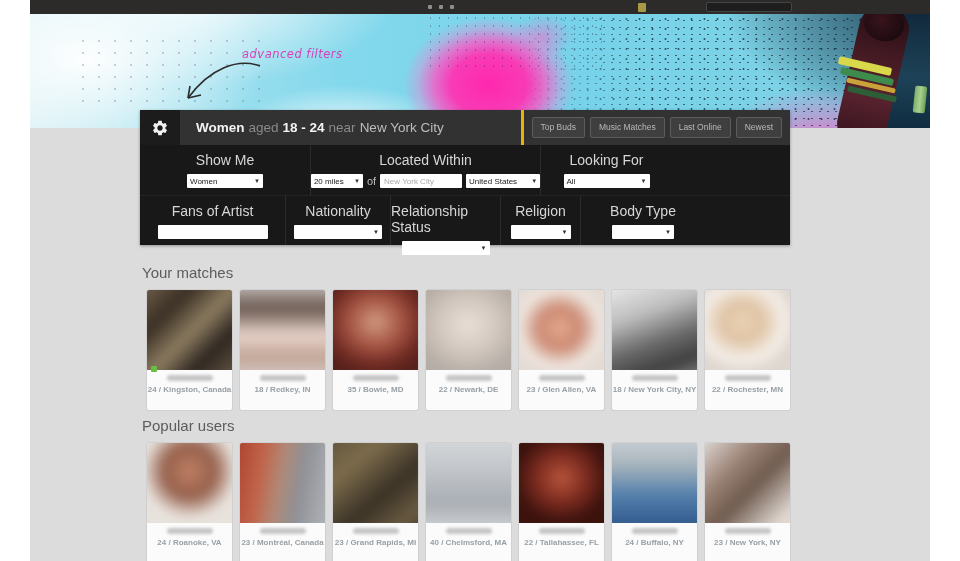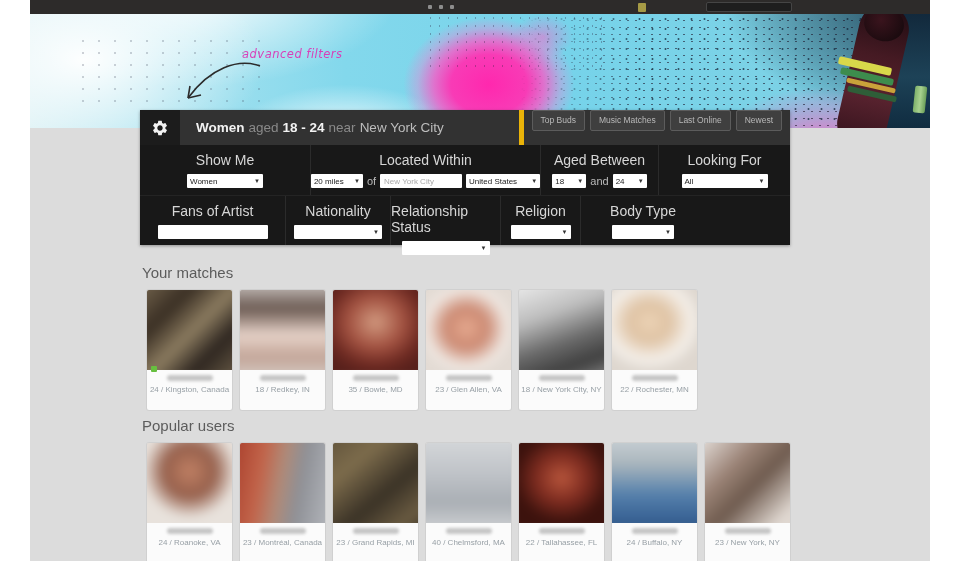--- a/index.html
+++ b/index.html
@@ -58,21 +58,21 @@
   
   .panel { position:absolute; left:140px; top:110px; width:650px; z-index:5; box-shadow:0 1px 3px rgba(0,0,0,.35); }
   .fp-header { display:flex; align-items:stretch; height:35px; background:#323232; }
   .gear-cell { width:40px; background:#1c1c1c; display:flex; align-items:center; justify-content:center; cursor:pointer; }
   .gear-cell svg { fill:#f2f2f2; }
   .fp-title { flex:1; display:flex; align-items:center; padding-left:16px; font-size:13.5px; white-space:nowrap; }
   .fp-title span { margin-right:4px; }
   .t-strong { color:#f2f2f2; font-weight:bold; }
   .t-dim { color:#8a8a8a; }
   .t-loc { color:#bdbdbd; }
-  .fp-buttons { display:flex; align-items:flex-start; gap:5px; padding:0 8px; border-left:5px solid #eab308; }
+  .fp-buttons { display:flex; align-items:center; gap:5px; padding:0 8px; border-left:3px solid #eab308; }
   .sort-btn { background:#3f3f3f; border:1px solid #5c5c5c; color:#b9b9b9; font-size:8.5px; line-height:1;
       padding:5px 8px; border-radius:2px; cursor:pointer; font-family:"Liberation Sans", sans-serif; }
   .fp-body { background:#181818; }
   .fp-row { display:flex; height:50px; }
   .fp-row + .fp-row { border-top:1px solid #242424; }
   .fp-sec { display:flex; flex-direction:column; align-items:center; justify-content:flex-start; padding-top:7px; }
   .fp-sec + .fp-sec { border-left:1px solid #2b2b2b; }
   .fp-label { font-size:14px; color:#d6d6d6; margin-bottom:6px; }
   .ctl-line { display:flex; align-items:center; gap:4px; }
   .sel { background:#fff; height:14px; display:flex; align-items:center; justify-content:space-between;
@@ -84,21 +84,21 @@
   .mid-word { font-size:11px; color:#bbb; }
 
   
   .sec-heading { position:absolute; font-size:15px; color:#5c5c5c; }
   .h-matches { left:142px; top:264px; }
   .h-popular { left:142px; top:417px; }
   .cards-row { position:absolute; left:147px; display:flex; gap:8px; }
   .row-matches { top:290px; }
   .row-popular { top:443px; }
   .card { width:85px; background:#fbfbfb; border-radius:2px; overflow:hidden; position:relative;
-      box-shadow:0 0 0 1px rgba(0,0,0,.05); cursor:pointer; }
+      box-shadow:0 0 0 1px rgba(0,0,0,.05); cursor:pointer;font-weight:bold; }
   .photo { height:80px; position:relative; overflow:hidden; background:#cfcac4; }
   .ph { position:absolute; inset:-9px; filter:blur(5px); }
   .cap { height:35px; }
   .nameblur { width:46px; height:6px; background:#c6c6c6; border-radius:3px; filter:blur(1.6px); margin:5px auto 4px; }
   .loc { font-size:8px; color:#98a0a6; text-align:center; white-space:nowrap; }
   .online { position:absolute; left:4px; top:76px; width:6px; height:6px; background:#67bf3f; border-radius:1px; z-index:2; }
 </style>
 </head>
 <body>
 
@@ -173,34 +173,20 @@
               <span class="sel-a">▼</span>
             </div>
             <span class="mid-word">of</span>
             <input class="txt" style="width: 82px;" placeholder="New York City">
             <div class="sel" style="width:74px">
               <span>United States</span>
               <span class="sel-a">▼</span>
             </div>
           </div>
         </div>
-        <div class="fp-sec" style="width:118px">
-          <div class="fp-label">Aged Between</div>
-          <div class="ctl-line">
-            <div class="sel" style="width:34px">
-              <span>18</span>
-              <span class="sel-a">▼</span>
-            </div>
-            <span class="mid-word">and</span>
-            <div class="sel" style="width:34px">
-              <span>24</span>
-              <span class="sel-a">▼</span>
-            </div>
-          </div>
-        </div>
         <div class="fp-sec" style="width:132px">
           <div class="fp-label">Looking For</div>
           <div class="ctl-line">
             <div class="sel" style="width:86px">
               <span>All</span>
               <span class="sel-a">▼</span>
             </div>
           </div>
         </div>
       </div>
@@ -276,20 +262,29 @@
       <div class="photo">
           <div class="ph" style="background:radial-gradient(60px 55px at 50% 42%,#d29a80 0%,#a35342 45%,#6e2a22 78%,#57201b 100%)"></div>
         </div>
       <div class="cap">
           <div class="nameblur"></div>
         <div class="loc">35 / Bowie, MD</div>
         </div>
     </div>
     <div class="card">
       <div class="photo">
+          <div class="ph" style="background:radial-gradient(55px 50px at 50% 45%,#e9dfd7 0%,#d4c9c0 50%,#b4aca5 100%)"></div>
+        </div>
+      <div class="cap">
+          <div class="nameblur"></div>
+        <div class="loc">22 / Newark, DE</div>
+        </div>
+    </div>
+    <div class="card">
+      <div class="photo">
           <div class="ph" style="background:radial-gradient(50px 48px at 48% 48%,#e5a98f 0%,#cc8a73 40%,#efe7e1 80%,#e3dbd4 100%)"></div>
         </div>
       <div class="cap">
           <div class="nameblur"></div>
         <div class="loc">23 / Glen Allen, VA</div>
         </div>
     </div>
     <div class="card">
       <div class="photo">
           <div class="ph" style="background:linear-gradient(160deg,#f2f2f2 0%,#bdbdbd 35%,#6a6a6a 60%,#3f3f3f 80%,#8f8f8f 100%)"></div>

